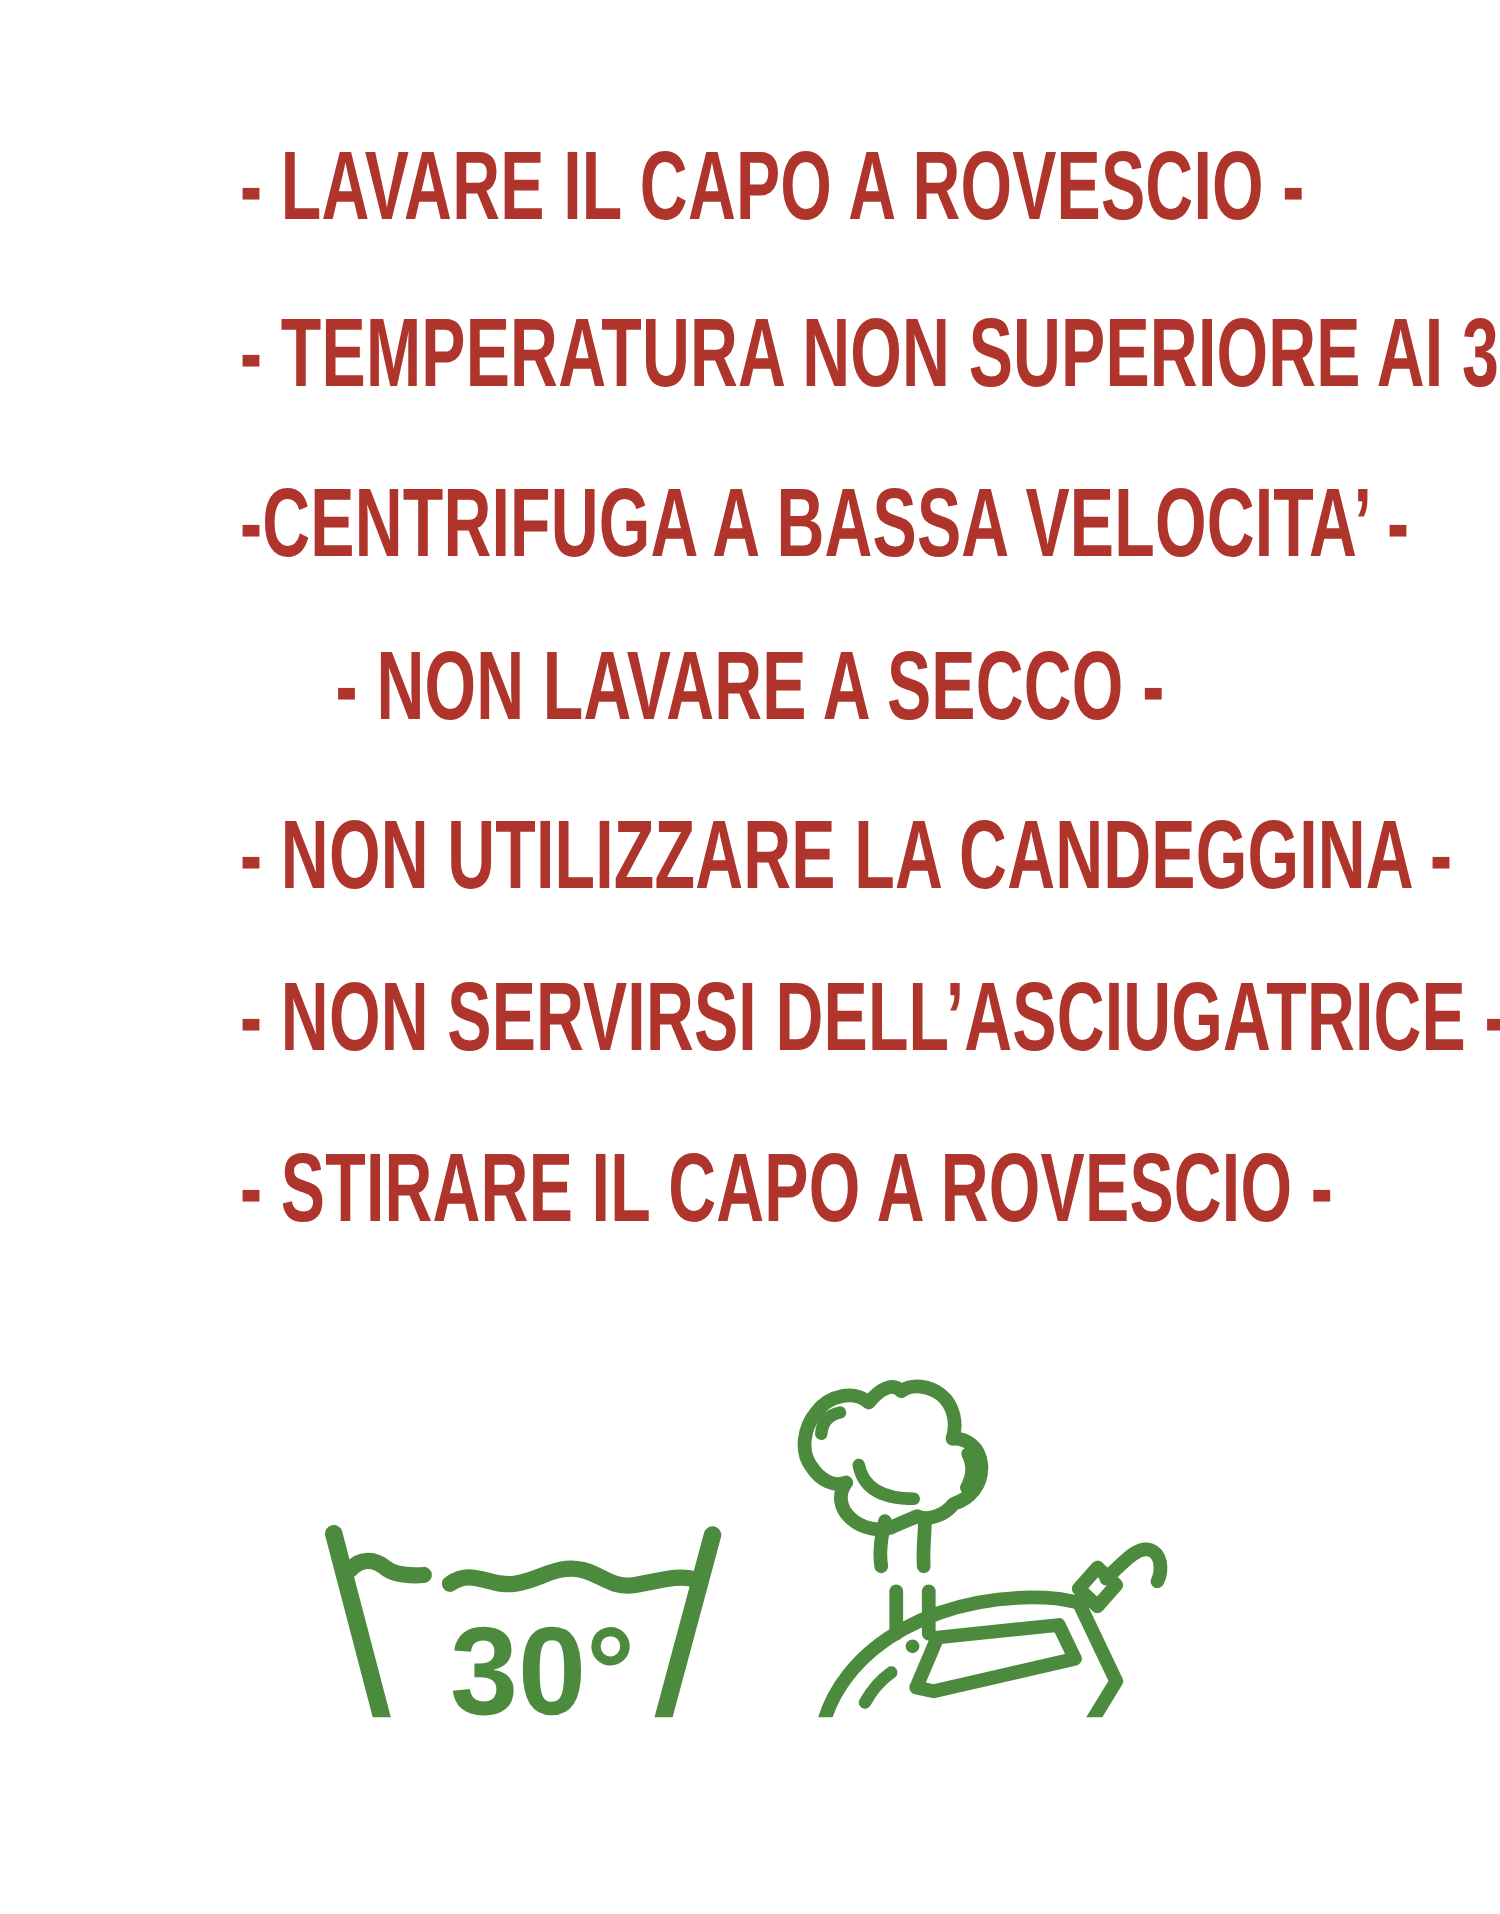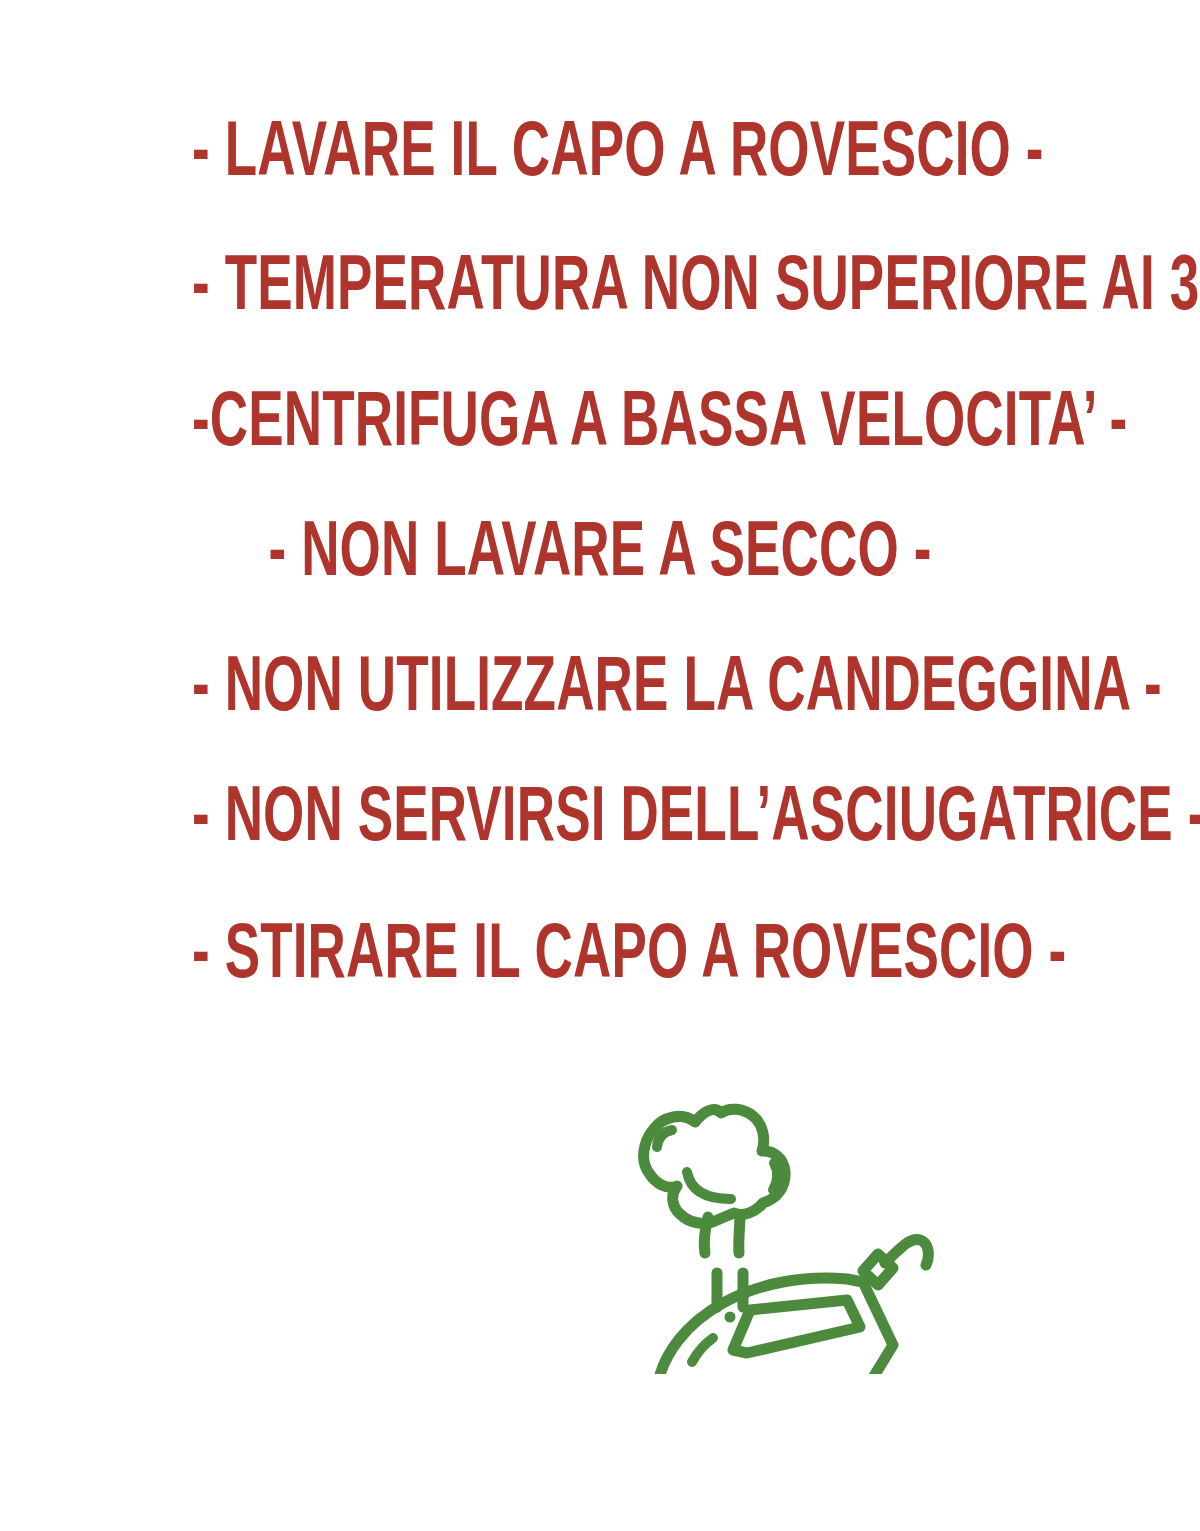--- a/index.html
+++ b/index.html
@@ -41,20 +41,31 @@
 <div class="page">
 
   <div class="care-line" style="top:148px">- LAVARE IL CAPO A ROVESCIO -</div>
   <div class="care-line" style="top:282px">- TEMPERATURA NON SUPERIORE AI 30°C -</div>
   <div class="care-line" style="top:418px">-CENTRIFUGA A BASSA VELOCITA’ -</div>
   <div class="care-line" style="top:548px">- NON LAVARE A SECCO -</div>
   <div class="care-line" style="top:683px">- NON UTILIZZARE LA CANDEGGINA -</div>
   <div class="care-line" style="top:813px">- NON SERVIRSI DELL’ASCIUGATRICE -</div>
   <div class="care-line" style="top:950px">- STIRARE IL CAPO A ROVESCIO -</div>
 
+  <div class="icon-wrap" style="left:250px;top:1210px;width:345px;height:210px">
+    <svg width="345" height="210" viewBox="0 0 345 210" fill="none" stroke="currentColor" stroke-width="14" stroke-linecap="round" stroke-linejoin="round">
+
+      <path d="M 17,17 L 62,189 L 273,193 L 320,18"></path>
+
+      <path stroke-width="13" d="M 30,46 C 38,36 50,37 58,44 C 64,49 74,51 89,50"></path>
+      <path stroke-width="13" d="M 110,57 C 128,44 142,60 162,57 C 182,54 196,41 216,46 C 232,50 240,61 258,58 C 276,55 294,49 307,54"></path>
+
+      <text class="wash-temp-text" x="110" y="161" font-size="100" fill="currentColor" stroke="none" textLength="148" lengthAdjust="spacingAndGlyphs">30°</text>
+    </svg>
+  </div>
 
   <div class="icon-wrap" style="left:635px;top:1095px;width:310px;height:320px">
     <svg width="310" height="320" viewBox="0 0 310 320" fill="none" stroke="currentColor" stroke-width="11" stroke-linecap="round" stroke-linejoin="round">
 
       <path fill="#ffffff" d="M 60,27
                C 48,17 28,21 18,35
                C 8,47 5,66 14,78
                C 21,89 32,95 42,91
                C 35,100 37,112 45,119
                C 54,128 70,131 80,126

